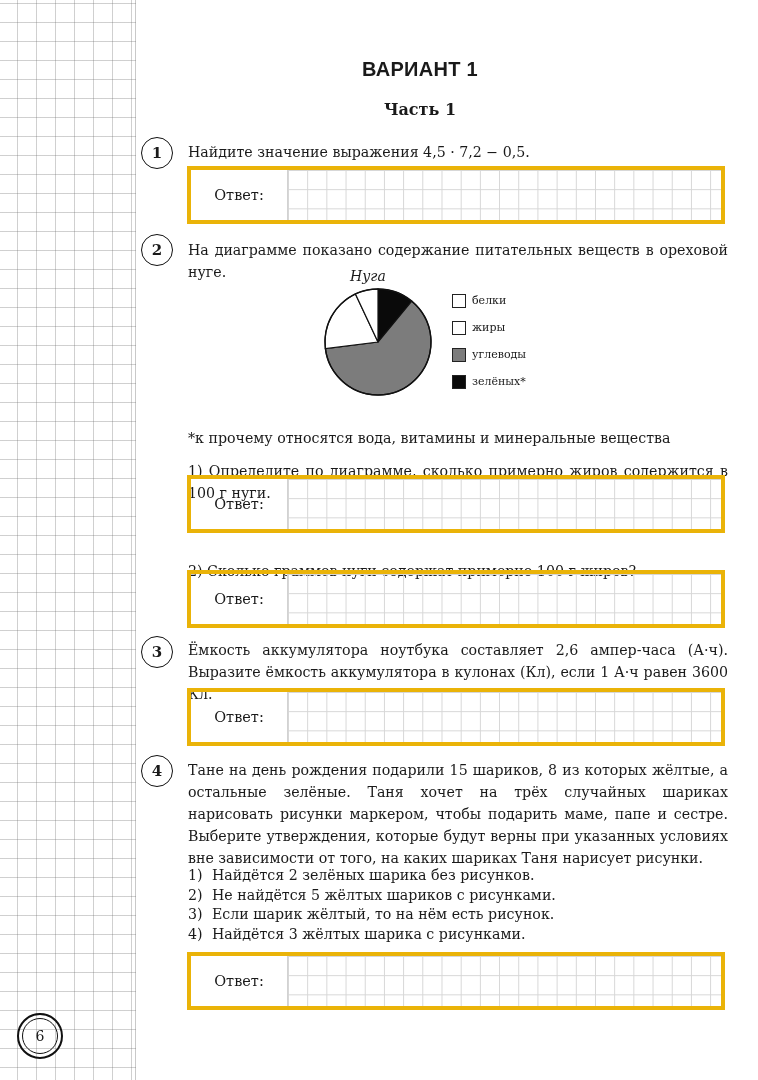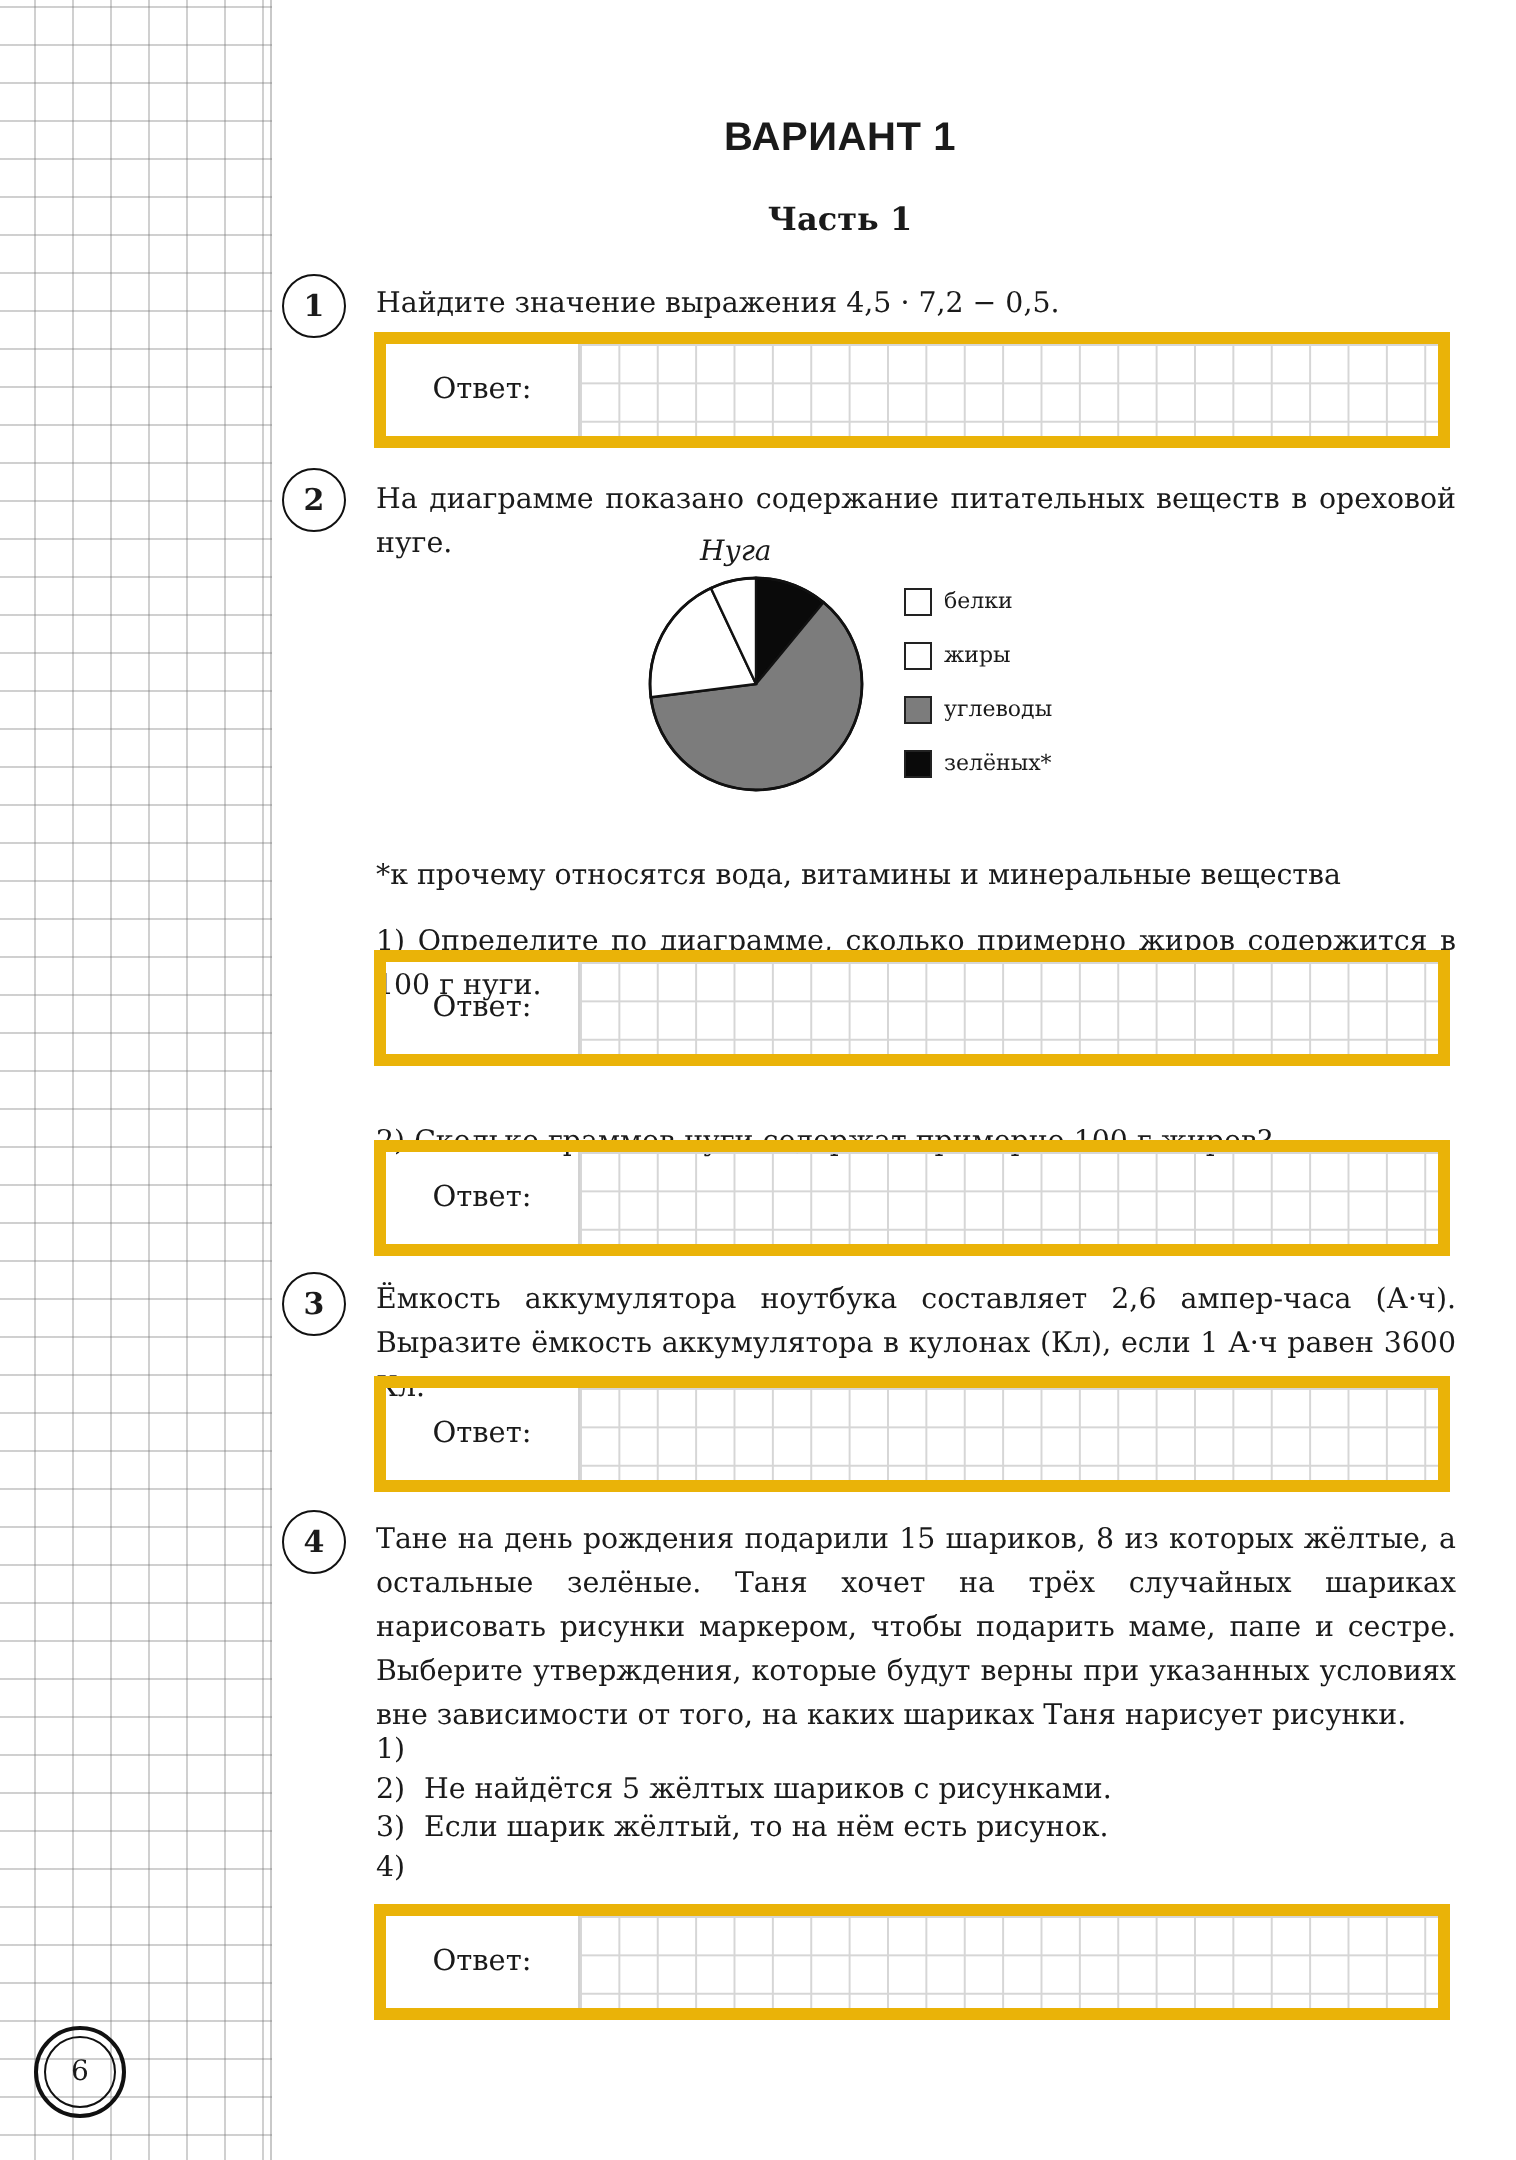--- a/index.html
+++ b/index.html
@@ -32,21 +32,21 @@
     border: 1.6px solid #111; border-radius: 50%;
     display: flex; align-items: center; justify-content: center;
     font-weight: bold; font-size: 15px; box-sizing: border-box;
   }
   .text {
     position: absolute; left: 188px; width: 540px;
     font-size: 14.2px; line-height: 22px; text-align: justify;
   }
   .answer-box {
     position: absolute; left: 187px; width: 538px; height: 58px;
-    border: 6px solid #eab308; box-sizing: border-box; display: flex;
+    border: 4px solid #eab308; box-sizing: border-box; display: flex;
   }
   .answer-label {
     width: 96px; display: flex; align-items: center; justify-content: center;
     font-size: 14.5px; border-right: 1px solid #d2d2d2;
   }
   .answer-grid {
     flex: 1;
     background-image:
       linear-gradient(to right, #d6d6d6 1px, transparent 1px),
       linear-gradient(to bottom, #d6d6d6 1px, transparent 1px);
@@ -139,31 +139,33 @@
   <div class="answer-label">Ответ:</div>
   <div class="answer-grid"></div>
 </div>
 
 <div class="task-num" style="top:755px">4</div>
 <div class="text" style="top:759px">Тане на день рождения подарили 15 шариков, 8 из которых жёлтые, а остальные зелёные. Таня хочет на трёх случайных шариках нарисовать рисунки маркером, чтобы подарить маме, папе и сестре. Выберите утверждения, которые будут верны при указанных условиях вне  зависимости от того, на каких шариках Таня нарисует рисунки.</div>
 
 <div class="list">
   <div class="list-item">
     <span class="n">1)</span>
+    <span>Найдётся 2 зелёных шарика без рисунков.</span>
   </div>
   <div class="list-item">
     <span class="n">2)</span>
     <span>Не найдётся 5 жёлтых шариков с рисунками.</span>
   </div>
   <div class="list-item">
     <span class="n">3)</span>
     <span>Если шарик жёлтый, то на нём есть рисунок.</span>
   </div>
   <div class="list-item">
     <span class="n">4)</span>
+    <span>Найдётся 3 жёлтых шарика с рисунками.</span>
   </div>
 </div>
 
 <div class="answer-box" style="top:952px">
   <div class="answer-label">Ответ:</div>
   <div class="answer-grid"></div>
 </div>
 
 <div class="page-num">
   <div class="page-num-inner">6</div>

